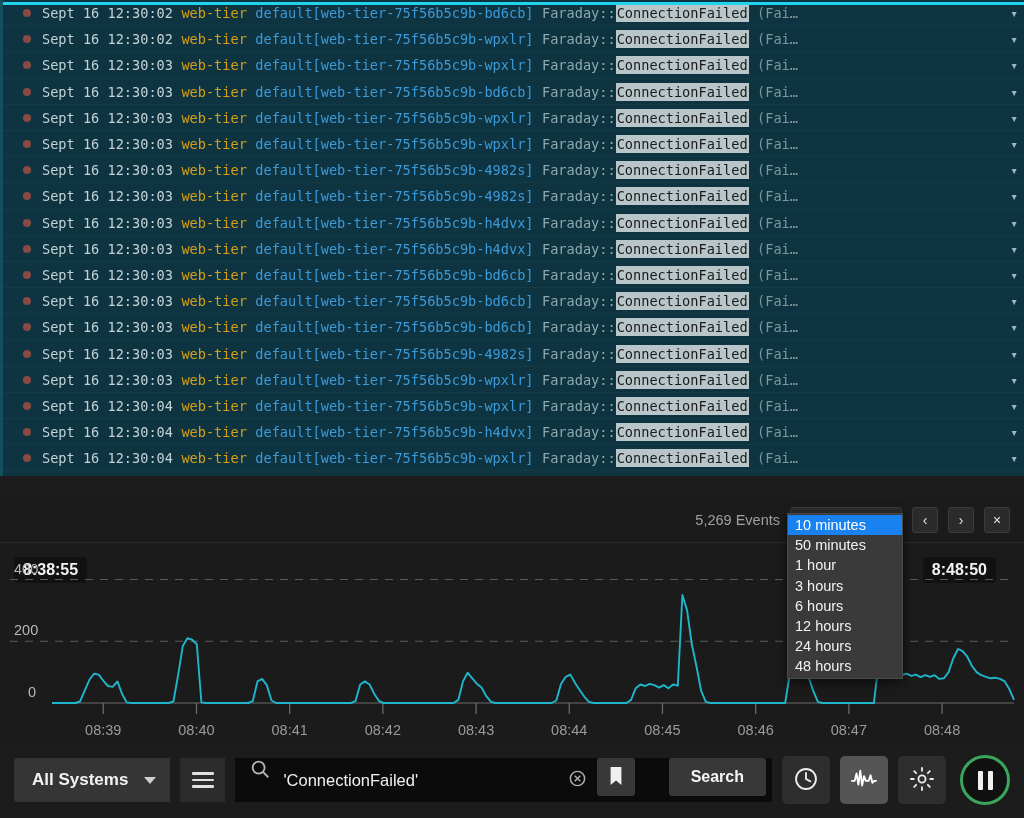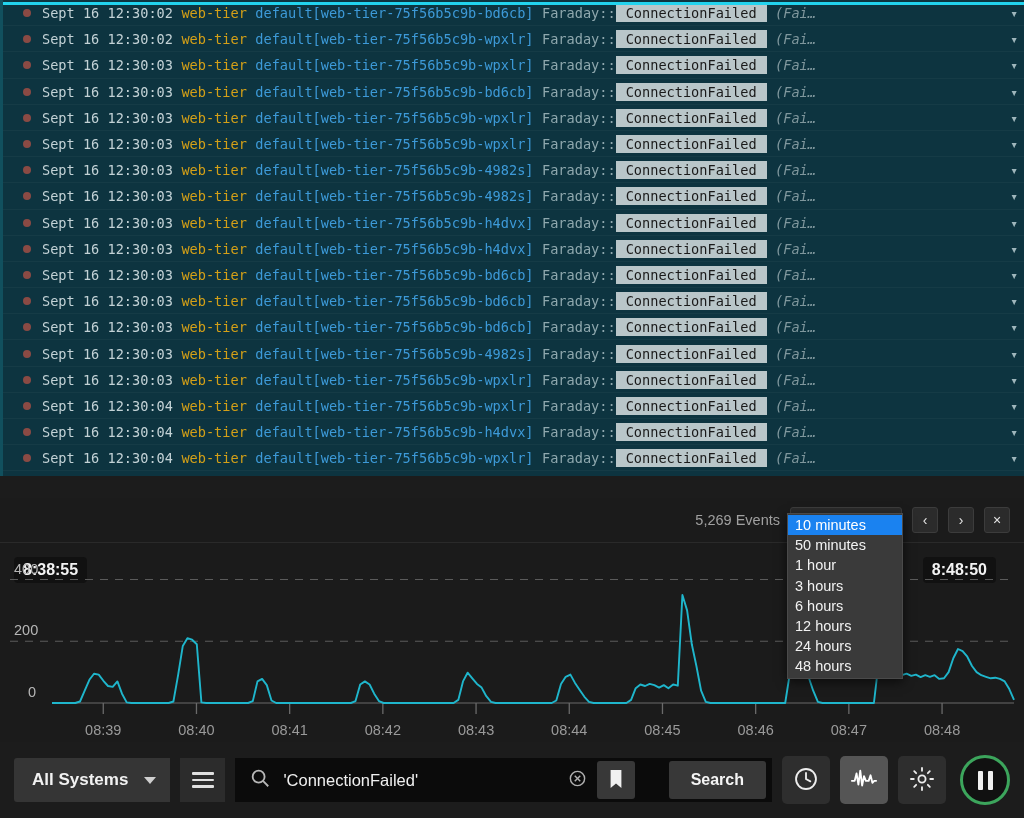--- a/index.html
+++ b/index.html
@@ -41,23 +41,23 @@
   .dot {
     width: 8px; height: 8px; border-radius: 50%;
     background: #8a4a44; flex: 0 0 auto; margin-right: 11px;
   }
   .lt-ts    { color: #c3d2d6; }
   .lt-host  { color: #d4a017; }
   .lt-proc  { color: #3d9ad8; }
   .lt-sep   { color: #8fa8ae; }
   .lt-hl    {
     color: #1a1a1a; background: #b9c6c9;
-    padding: 1px 10px;
-  }
-  .lt-tail  { color: #7f979d; font-style: italic; }
+    padding: 1px 1px;
+  }
+  .lt-tail  { color: #7f979d; }
   .sp { display: inline-block; width: 0.62em; }
   .chev {
     position: absolute; right: 9px; top: 50%; transform: translateY(-50%);
     color: #9fb6bc; font-size: 13px; line-height: 1;
   }
 
   
   #chart-section {
     position: absolute; left: 0; top: 476px; width: 1024px; height: 266px;
     background: #1b1b1b;
@@ -140,21 +140,21 @@
     border-top: 7px solid #cfcfcf;
   }
   #menu-btn {
     background: #2c2c2c; height: 44px; width: 45px; border: none;
     display: flex; flex-direction: column; align-items: center;
     justify-content: center; gap: 4px; cursor: pointer;
   }
   .bar { width: 22px; height: 2.5px; background: #e0e0e0; border-radius: 1px; }
   #search-wrap {
     background: #0b0b0b; height: 44px; flex: 1;
-    display: flex; align-items: center; gap: 0; padding: 0 0 0 14px;
+    display: flex; gap: 0; padding: 0 0 0 14px;
   }
   #search-input {
     flex: 1; background: transparent; border: none; outline: none;
     color: #f0f0f0; font-size: 16.5px; padding-left: 12px;
     font-family: "Liberation Sans", sans-serif;
   }
   #search-input::placeholder { color: #8a8a8a; }
   #clear-btn {
     background: transparent; border: none; cursor: pointer;
     padding: 0 10px; display: flex; align-items: center;

